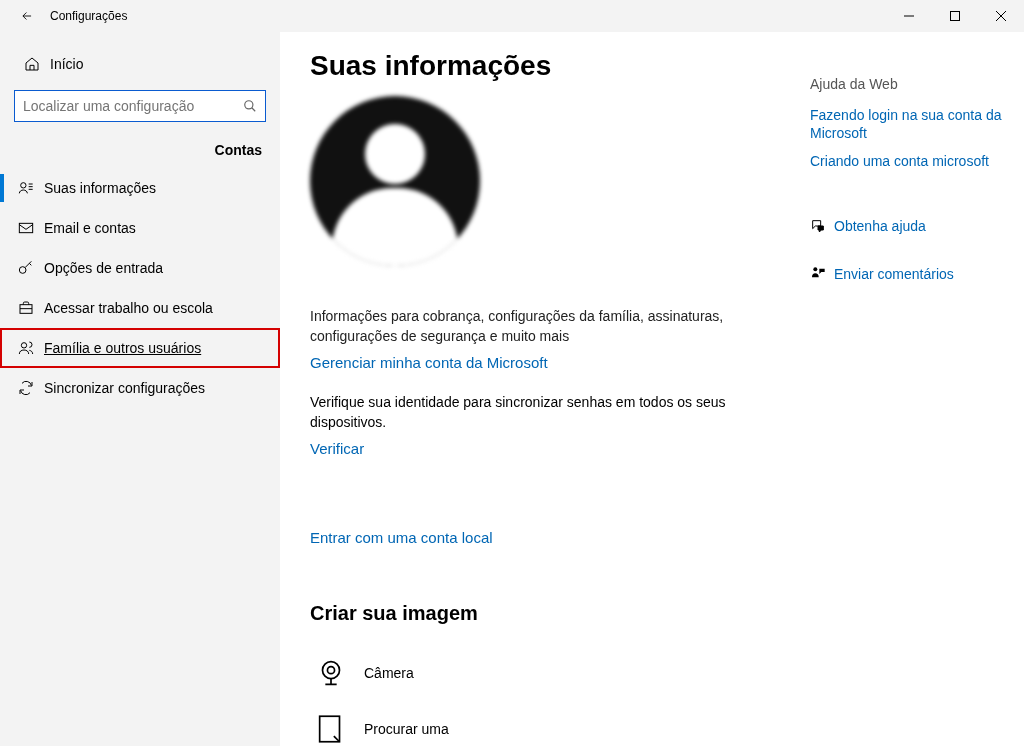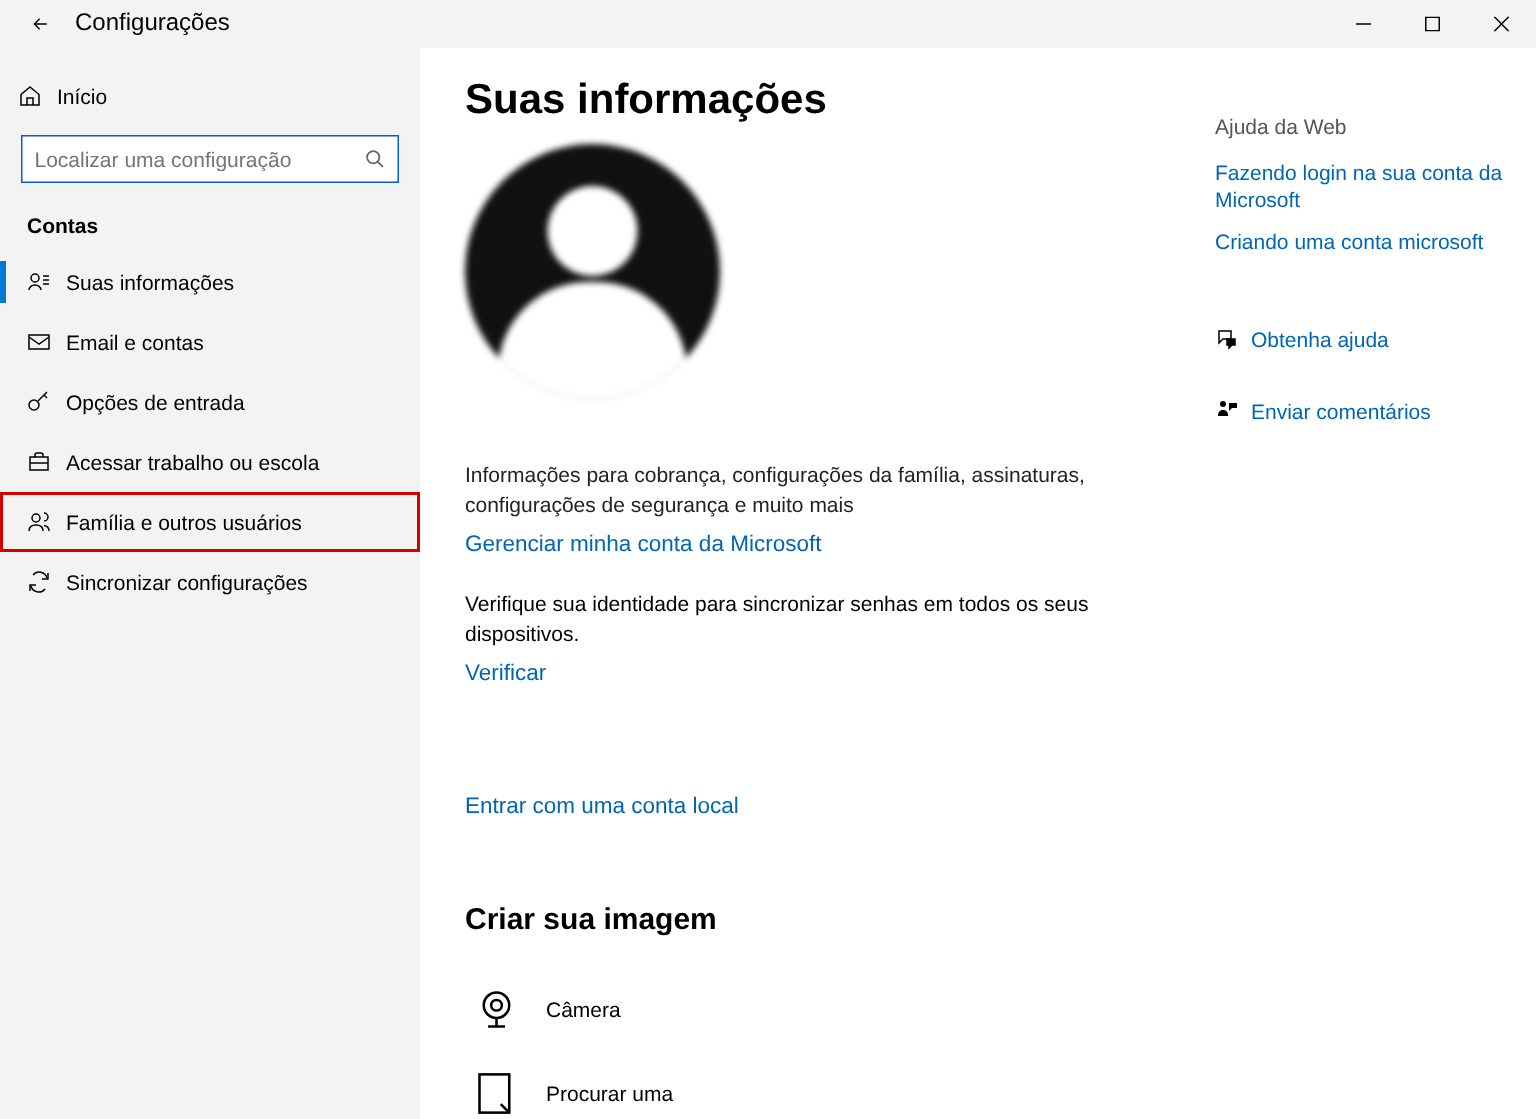--- a/index.html
+++ b/index.html
@@ -1,33 +1,33 @@
 <!DOCTYPE html>
 <html><head>
 <meta charset="utf-8">
 <style>
 * { margin:0; padding:0; box-sizing:border-box; font-family:"Segoe UI", Tahoma, sans-serif; }
 body { width:1024px; height:746px; background:#fff; color:#000; overflow:hidden; font-size:14px; }
 .titlebar { height:32px; display:flex; align-items:center; padding-left:12px; background:#f3f3f3; }
 .titlebar .back { width:30px; display:flex; justify-content:center; align-items:center; cursor:pointer; }
-.titlebar .title { margin-left:8px; font-size:16px; }
+.titlebar .title { margin-left:8px; font-size:12px; }
 .titlebar .winctrls { margin-left:auto; display:flex; }
 .titlebar .winctrls div { width:46px; height:32px; display:flex; align-items:center; justify-content:center; cursor:pointer; }
 .body { display:flex; height:714px; }
 .sidebar { width:280px; background:#f3f3f3; padding-top:12px; }
-.home-row { display:flex; align-items:center; height:40px; padding-left:12px; cursor:pointer; }
+.home-row { display:flex; align-items:center; height:40px; padding-left:24px; cursor:pointer; }
 .home-row .icon { width:26px; display:flex; }
 .search-wrap { padding:6px 14px 14px 14px; }
 .search-box { border:1px solid #0a5bd0; background:#fff; height:32px; display:flex; align-items:center; padding:0 8px;justify-content:center; }
 .search-box input { border:none; outline:none; flex:1; font-size:14px; background:transparent; color:#666; }
-.group-title { font-weight:600; padding:6px 18px 10px 18px; font-size:14px; }
+.group-title { font-weight:600; padding:6px 18px 10px 18px; font-size:14px;text-align:right; }
 .nav-item { display:flex; align-items:center; height:40px; padding-left:18px; cursor:pointer; position:relative; }
 .nav-item .icon { width:26px; display:flex; }
 .nav-item.active::before { content:""; position:absolute; left:0; top:6px; bottom:6px; width:4px; background:#0078d4; }
-.nav-item.highlighted { outline:2px solid #d40000; outline-offset:-2px; }
+.nav-item.highlighted { outline:2px solid #d40000; outline-offset:-2px;text-decoration:underline; }
 .content { flex:1; display:flex; padding:18px 0 0 30px; position:relative; }
 .main-col { width:480px; }
 h1.page-title { font-size:28px; font-weight:600; margin-bottom:14px; }
 .avatar { width:170px; height:170px; border-radius:50%; background:#111; position:relative; overflow:hidden; margin:8px 0 12px 0; filter:blur(2px); }
 .avatar .head { position:absolute; top:28px; left:55px; width:60px; height:60px; border-radius:50%; background:#fff; }
 .avatar .body { position:absolute; top:92px; left:22px; width:126px; height:100px; border-radius:60px 60px 0 0; background:#fff; }
 .para { font-size:14px; color:#222; line-height:20px; margin-top:40px; }
 .link { color:#0066b4; cursor:pointer; font-size:15px; margin-top:8px; display:inline-block; }
 .block { margin-top:21px; }
 h2.section { font-size:20px; font-weight:600; margin-top:56px; margin-bottom:20px; }

